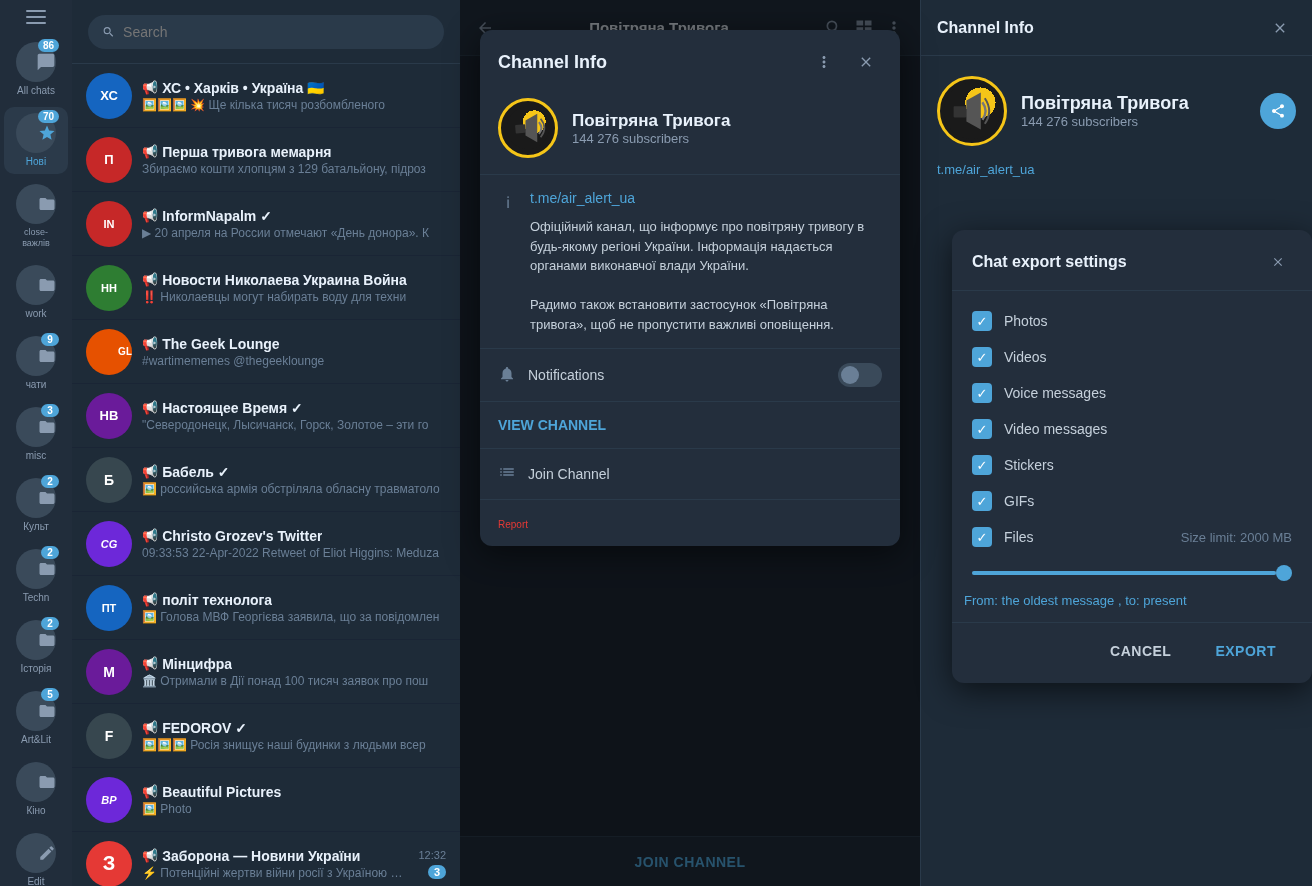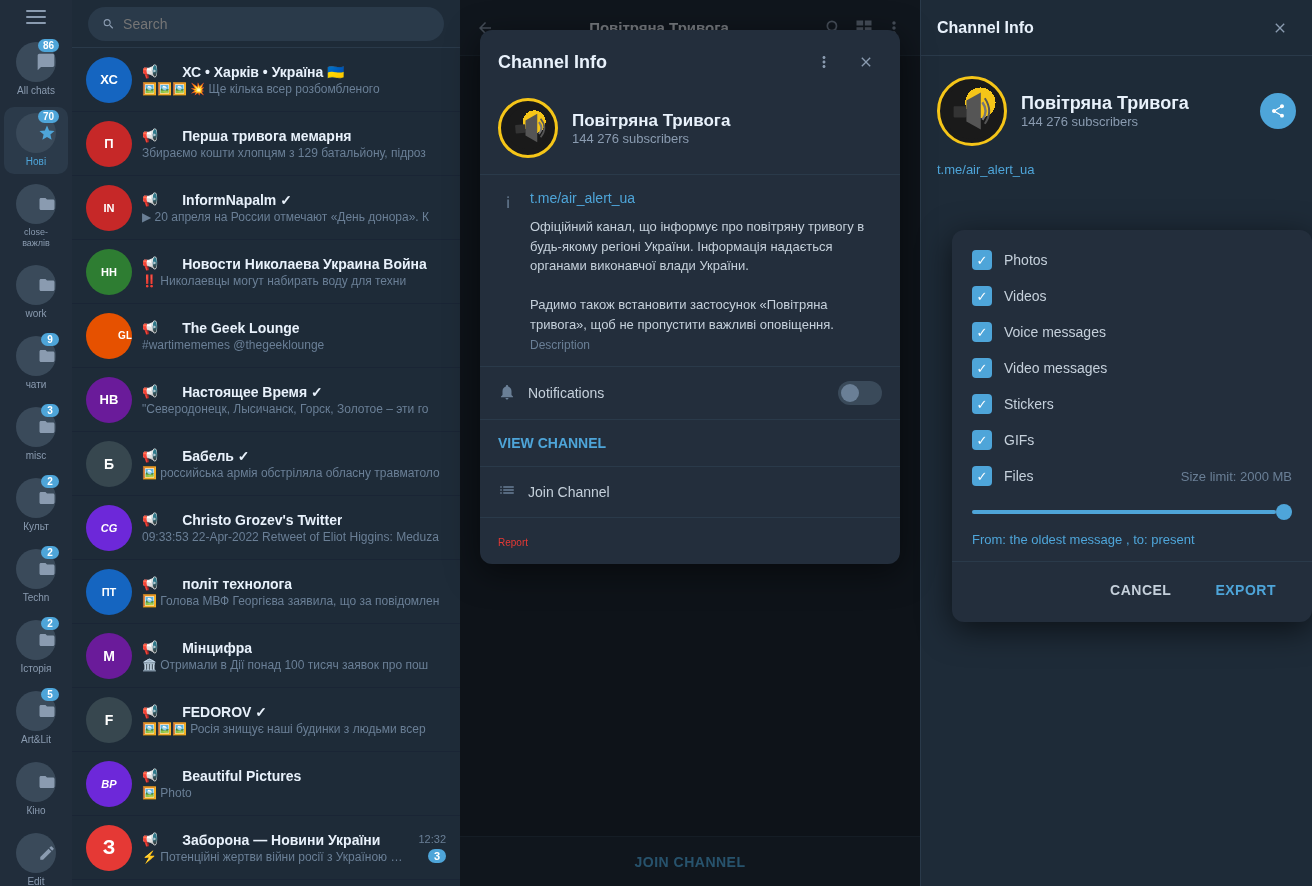--- a/index.html
+++ b/index.html
@@ -79,21 +79,21 @@
     .chat-list-panel {
       position: absolute;
       left: 72px; top: 0;
       width: 388px;
       height: 886px;
       background: #1e2b38;
       display: flex;
       flex-direction: column;
     }
     .chat-list-header {
-      height: 48px;
+      height: 64px;
       display: flex;
       align-items: center;
       padding: 0 16px;
       gap: 10px;
       border-bottom: 1px solid #2a3a4a;
     }
     .search-box {
       flex: 1;
       background: #2a3a4a;
       border-radius: 20px;
@@ -137,21 +137,20 @@
       gap: 4px;
       margin-bottom: 2px;
     }
     .chat-name {
       font-size: 14px;
       font-weight: 600;
       color: #e8f1fb;
       white-space: nowrap;
       overflow: hidden;
       text-overflow: ellipsis;
-      margin-left: 20px;
     }
     .chat-preview {
       font-size: 12px;
       color: #6a7f96;
       white-space: nowrap;
       overflow: hidden;
       text-overflow: ellipsis;
     }
     .chat-meta {
       display: flex;
@@ -520,21 +519,21 @@
       border-radius: 50%;
     }
     .export-format-row {
       padding: 8px 20px;
       font-size: 13px;
       color: #8a9bb0;
       border-top: 1px solid #2a3a4a;
     }
     .export-format-row span { color: #4ea5d9; }
     .export-date-row {
-      padding: 6px 20px 14px;
+      padding: 6px 12px 14px;
       font-size: 13px;
       color: #8a9bb0;
     }
     .export-date-row span { color: #4ea5d9; }
     .export-actions {
       display: flex;
       justify-content: flex-end;
       gap: 12px;
       padding: 12px 20px 16px;
       border-top: 1px solid #2a3a4a;
@@ -738,21 +737,21 @@
 
     <div class="chat-item">
       <div class="chat-avatar av-blue">
         <span style="font-size:13px;font-weight:700;color:#fff">ХС</span>
       </div>
       <div class="chat-content">
         <div class="chat-name-row">
           <span class="channel-icon">📢</span>
           <span class="chat-name">ХС • Харків • Україна 🇺🇦</span>
         </div>
-        <div class="chat-preview">🖼️🖼️🖼️ 💥 Ще кілька всер розбомбленого</div>
+        <div class="chat-preview">🖼️🖼️🖼️ 💥 Ще кілька тисяч розбомбленого</div>
       </div>
       <div class="chat-meta">
         <span class="chat-time"></span>
       </div>
     </div>
 
     <div class="chat-item">
       <div class="chat-avatar av-red">
         <span style="font-size:13px;font-weight:700;color:#fff">П</span>
       </div>
@@ -984,21 +983,20 @@
 
     <div class="modal-section">
       <div class="modal-section-row">
         <span class="modal-section-icon">ℹ</span>
         <div>
           <a class="modal-link">t.me/air_alert_ua</a>
           <div style="margin-top:10px;">
             <div class="modal-description" style="white-space:pre-wrap">Офіційний канал, що інформує про повітряну тривогу в будь-якому регіоні України. Інформація надається органами виконавчої влади України.
 
 Радимо також встановити застосунок «Повітряна тривога», щоб не пропустити важливі оповіщення.</div>
-            <div class="modal-description-label">Description</div>
           </div>
         </div>
       </div>
     </div>
 
     <div class="modal-notifications-row">
       <div class="notif-label">
         <span>
           <svg width="18" height="18" viewBox="0 0 24 24" fill="#6a7f96">
               <path d="M12 22c1.1 0 2-.9 2-2h-4c0 1.1.9 2 2 2zm6-6v-5c0-3.07-1.64-5.64-4.5-6.32V4c0-.83-.67-1.5-1.5-1.5s-1.5.67-1.5 1.5v.68C7.63 5.36 6 7.92 6 11v5l-2 2v1h16v-1l-2-2z"></path>
@@ -1064,20 +1062,28 @@
       <div class="share-btn">
         <svg width="16" height="16" viewBox="0 0 24 24" fill="#fff">
             <path d="M18 16.08c-.76 0-1.44.3-1.96.77L8.91 12.7c.05-.23.09-.46.09-.7s-.04-.47-.09-.7l7.05-4.11c.54.5 1.25.81 2.04.81 1.66 0 3-1.34 3-3s-1.34-3-3-3-3 1.34-3 3c0 .24.04.47.09.7L8.04 9.81C7.5 9.31 6.79 9 6 9c-1.66 0-3 1.34-3 3s1.34 3 3 3c.79 0 1.5-.31 2.04-.81l7.12 4.16c-.05.21-.08.43-.08.65 0 1.61 1.31 2.92 2.92 2.92s2.92-1.31 2.92-2.92-1.31-2.92-2.92-2.92z"></path>
           </svg>
       </div>
     </div>
     <div style="color:#4ea5d9;font-size:13px;margin-bottom:8px;">t.me/air_alert_ua</div>
   </div>
 
   <div class="export-modal">
+    <div class="export-header">
+      <span class="export-title">Chat export settings</span>
+      <button class="export-close-btn">
+        <svg width="14" height="14" viewBox="0 0 24 24" fill="#8a9bb0">
+            <path d="M19 6.41L17.59 5 12 10.59 6.41 5 5 6.41 10.59 12 5 17.59 6.41 19 12 13.41 17.59 19 19 17.59 13.41 12z"></path>
+          </svg>
+      </button>
+    </div>
 
     <div class="export-checkboxes">
 
       <div class="export-check-row">
         <div class="export-checkbox">✓</div>
         <span class="export-check-label">Photos</span>
       </div>
 
       <div class="export-check-row">
         <div class="export-checkbox">✓</div>

